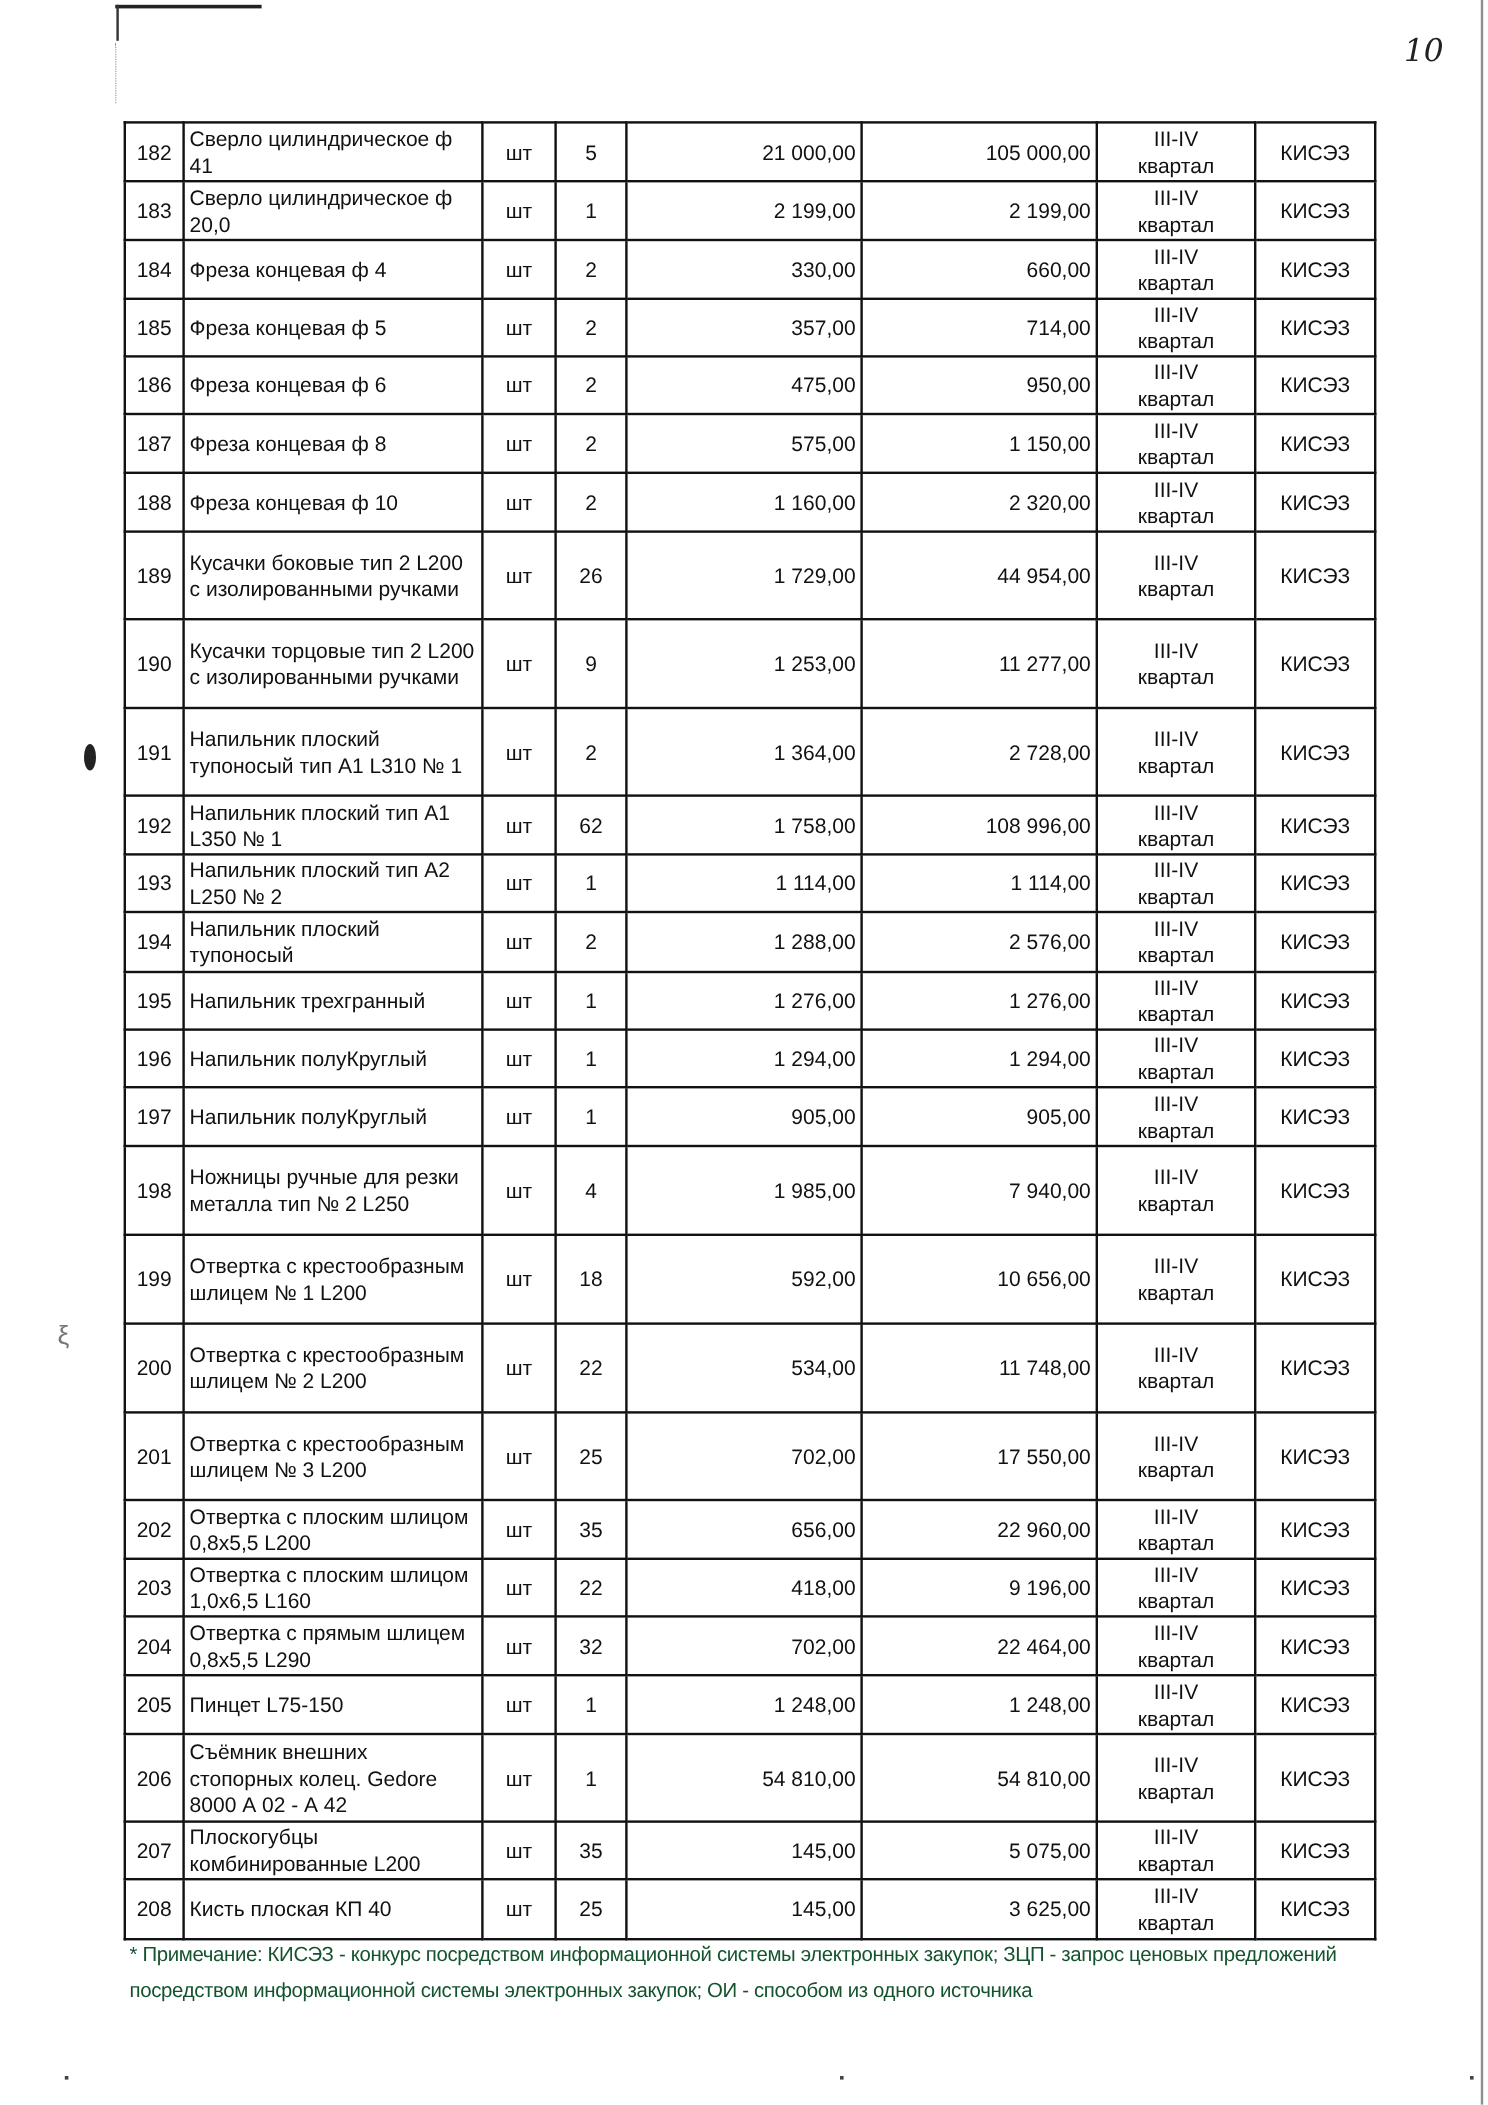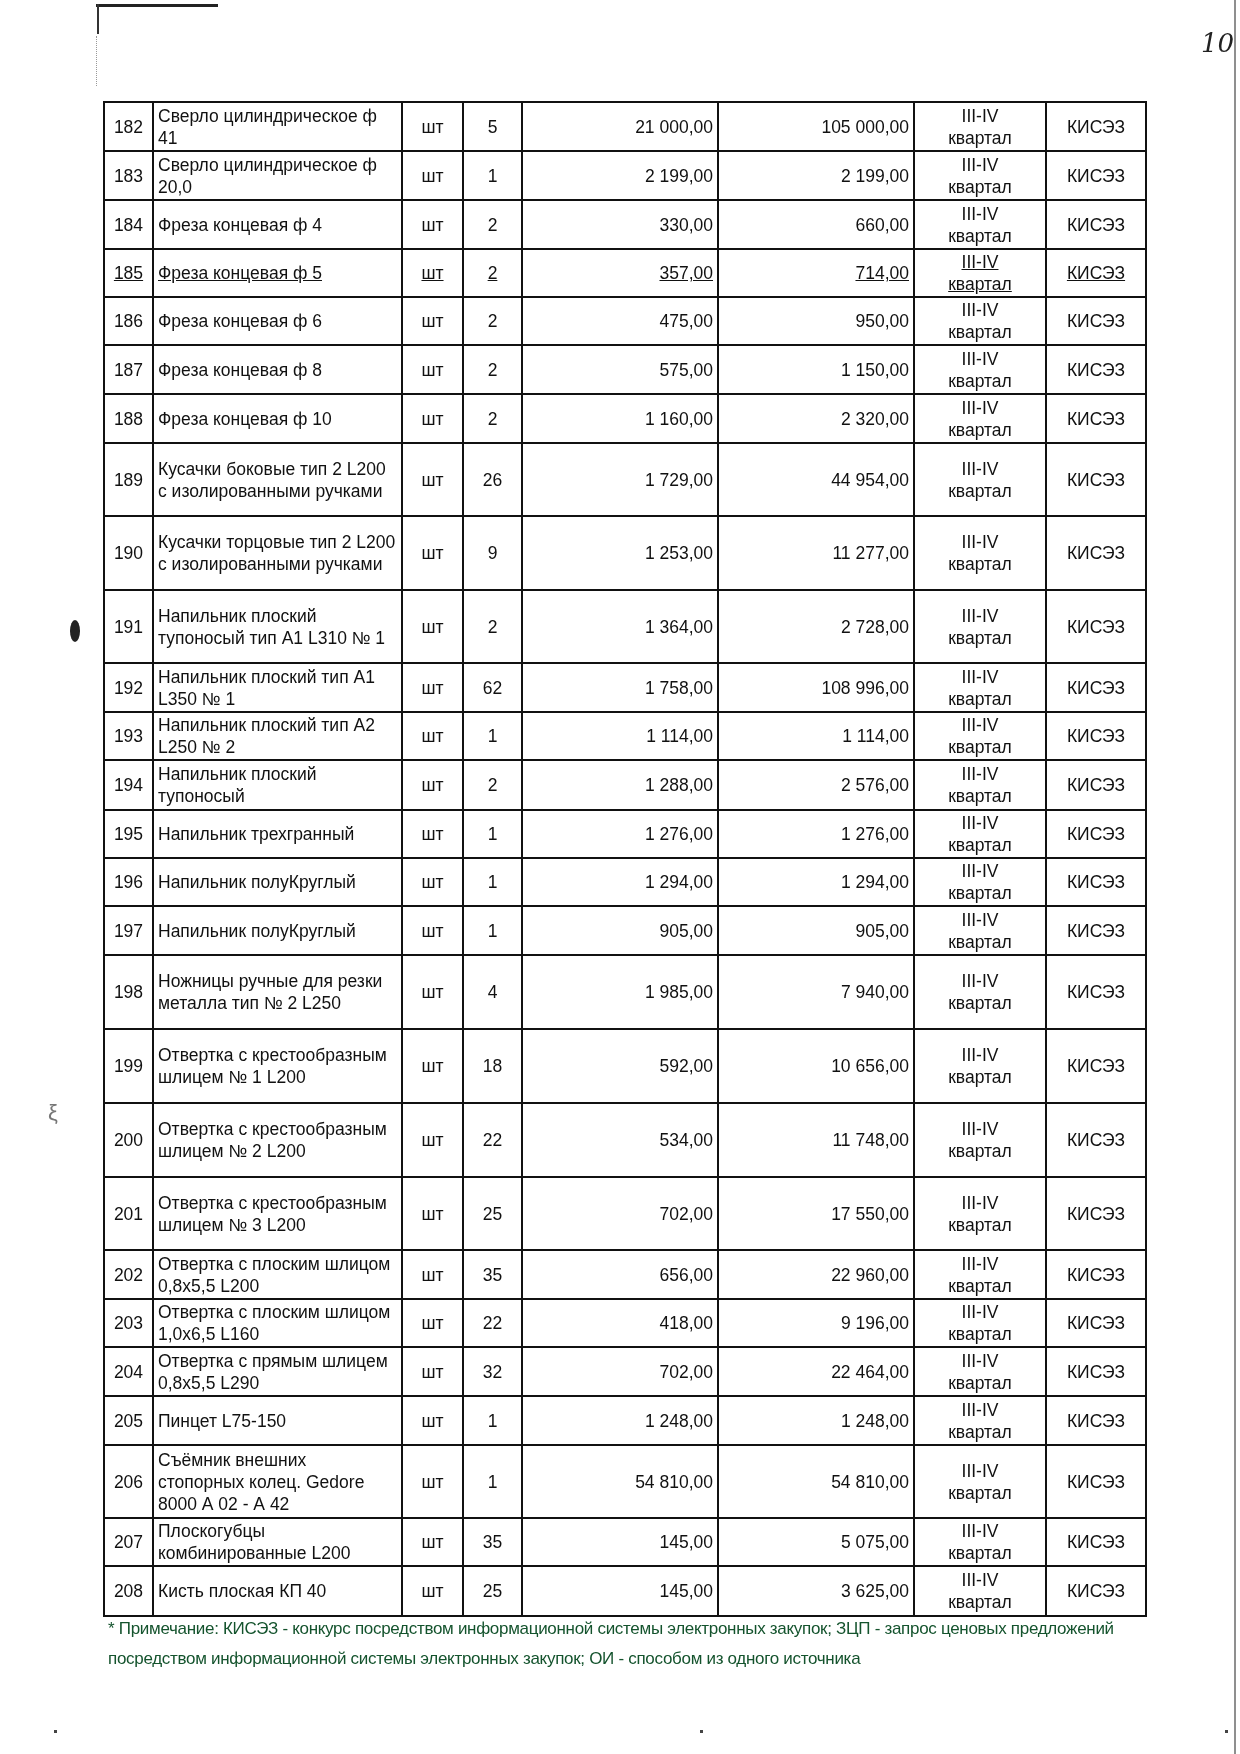--- a/index.html
+++ b/index.html
@@ -3,21 +3,21 @@
 <meta charset="utf-8">
 <style>
   html, body { margin: 0; padding: 0; background: #ffffff; }
   body { width: 1240px; height: 1754px; position: relative; overflow: hidden;
          font-family: "Liberation Sans", sans-serif; color: #111; }
   .corner-mark { position: absolute; left: 96px; top: 4px; width: 122px; height: 3px; background: #222; }
   .corner-tick { position: absolute; left: 97px; top: 4px; width: 2px; height: 30px; background: #333; }
   .edge-dots { position: absolute; left: 96px; top: 36px; width: 1px; height: 50px;
                border-left: 1px dotted #999; }
   .right-edge { position: absolute; left: 1234px; top: 0; width: 2px; height: 1754px; background: #444; opacity: .6; }
-  .page-num { position: absolute; left: 1201px; top: 28px; font-family: "DejaVu Serif", serif;
+  .page-num { position: absolute; left: 1170px; top: 28px; font-family: "DejaVu Serif", serif;
               font-style: italic; font-size: 26px; color: #222; }
   table.grid { position: absolute; left: 103px; top: 101px; border-collapse: collapse;
                table-layout: fixed; width: 1042px; }
   table.grid td { border: 2px solid #111; padding: 0 4px; font-size: 17.5px; line-height: 22px;
                   vertical-align: middle; overflow: hidden; }
   td.c-num { text-align: center; }
   td.c-name { text-align: left; padding-left: 3px; }
   td.c-unit { text-align: center; }
   td.c-qty { text-align: center; }
   td.c-price, td.c-sum { text-align: right; padding-right: 22px; }
@@ -90,21 +90,21 @@
         <td class="c-unit">шт</td>
         <td class="c-qty">2</td>
         <td class="c-price">330,00</td>
         <td class="c-sum">660,00</td>
         <td class="c-period">
           <div>III-IV</div>
           <div>квартал</div>
         </td>
         <td class="c-method">КИСЭЗ</td>
       </tr>
-      <tr style="height: 48px; text-decoration: underline;">
+      <tr style="height: 48px;">
         <td class="c-num">185</td>
         <td class="c-name">Фреза концевая ф 5</td>
         <td class="c-unit">шт</td>
         <td class="c-qty">2</td>
         <td class="c-price">357,00</td>
         <td class="c-sum">714,00</td>
         <td class="c-period">
           <div>III-IV</div>
           <div>квартал</div>
         </td>

